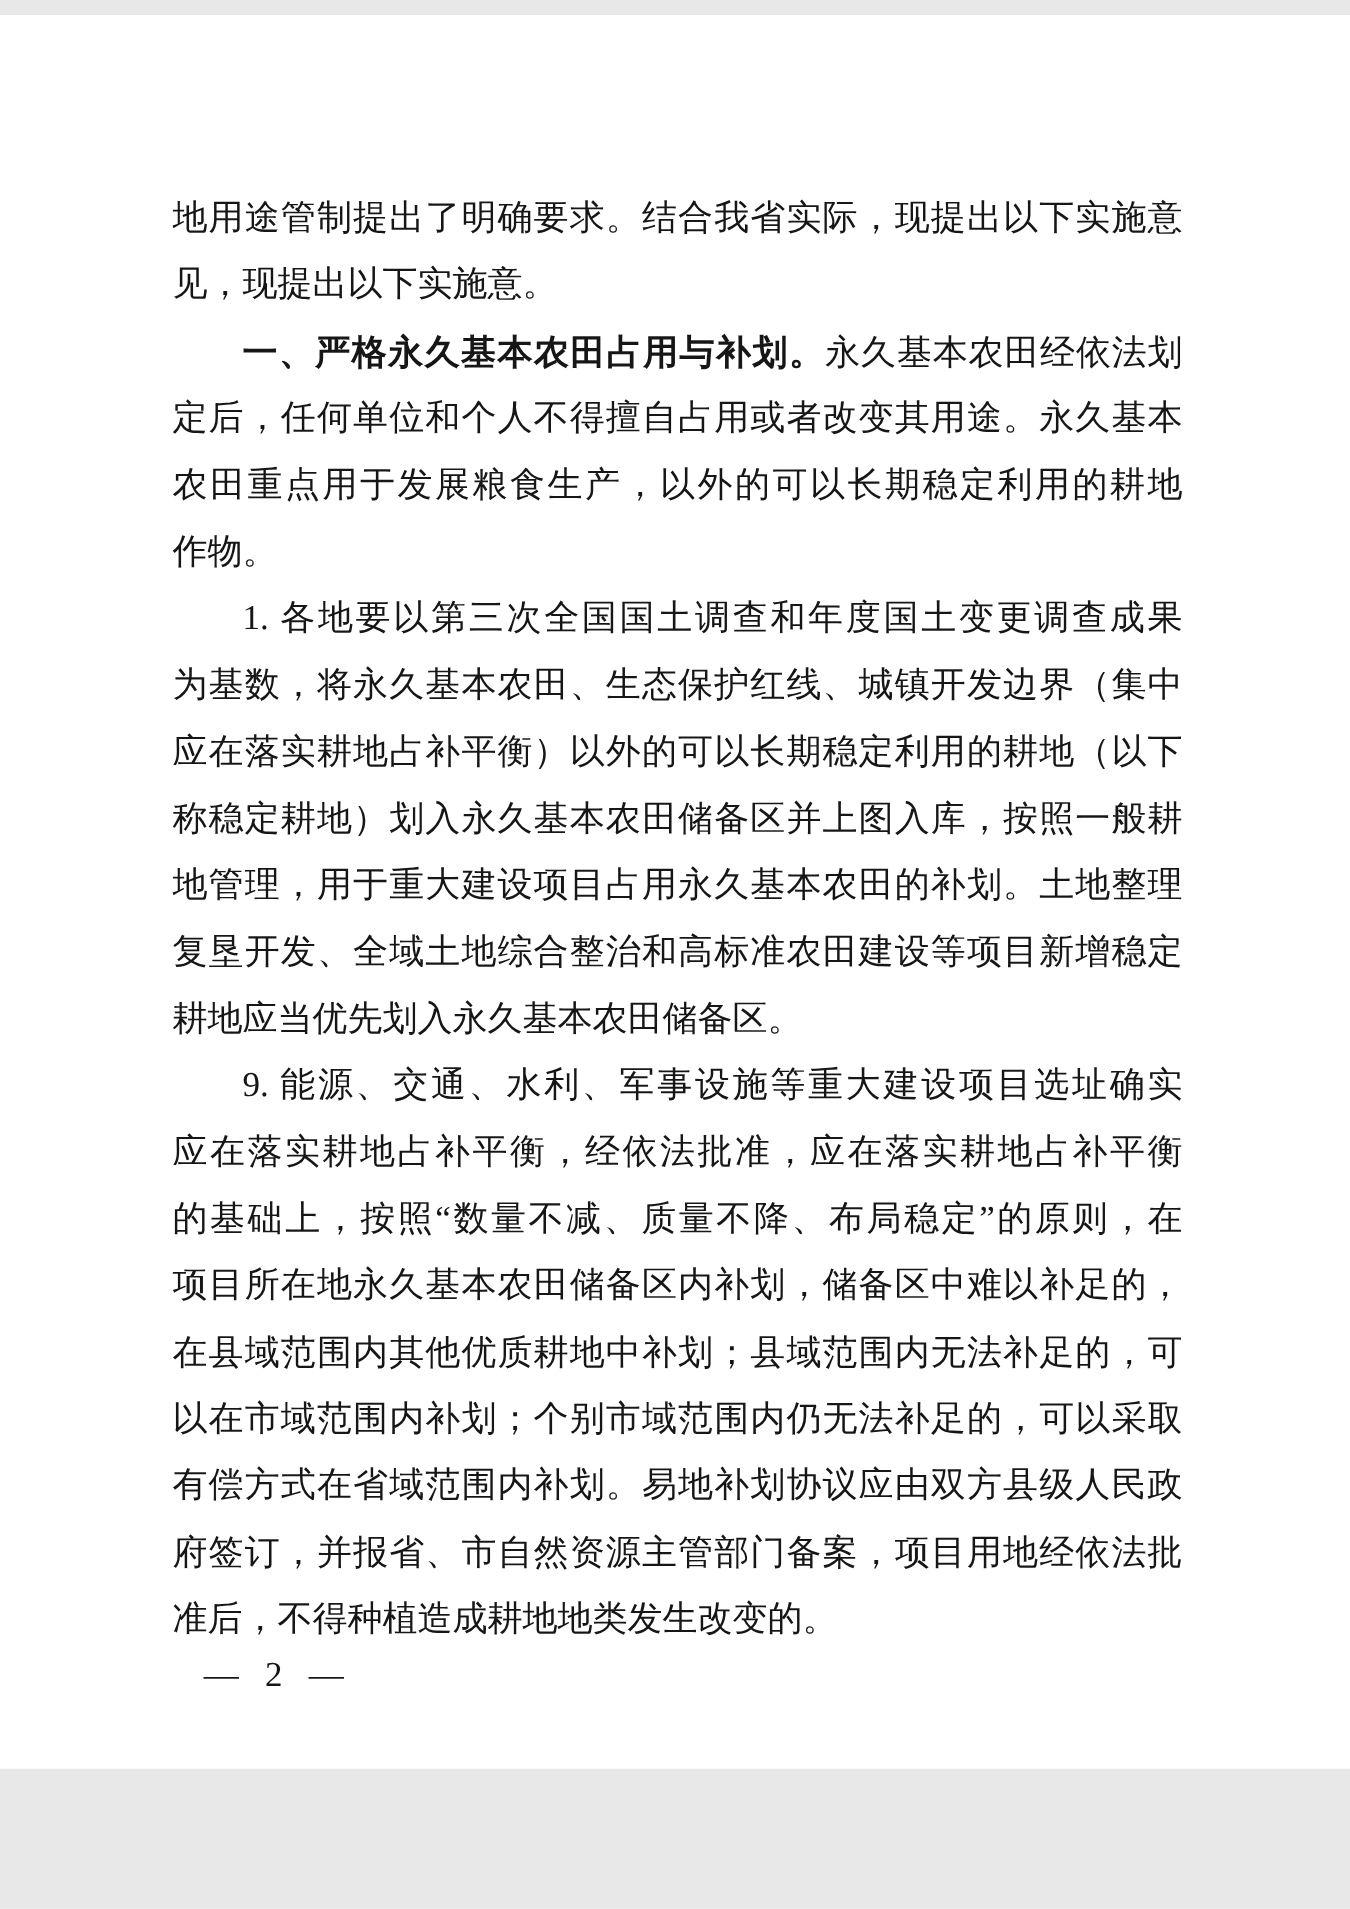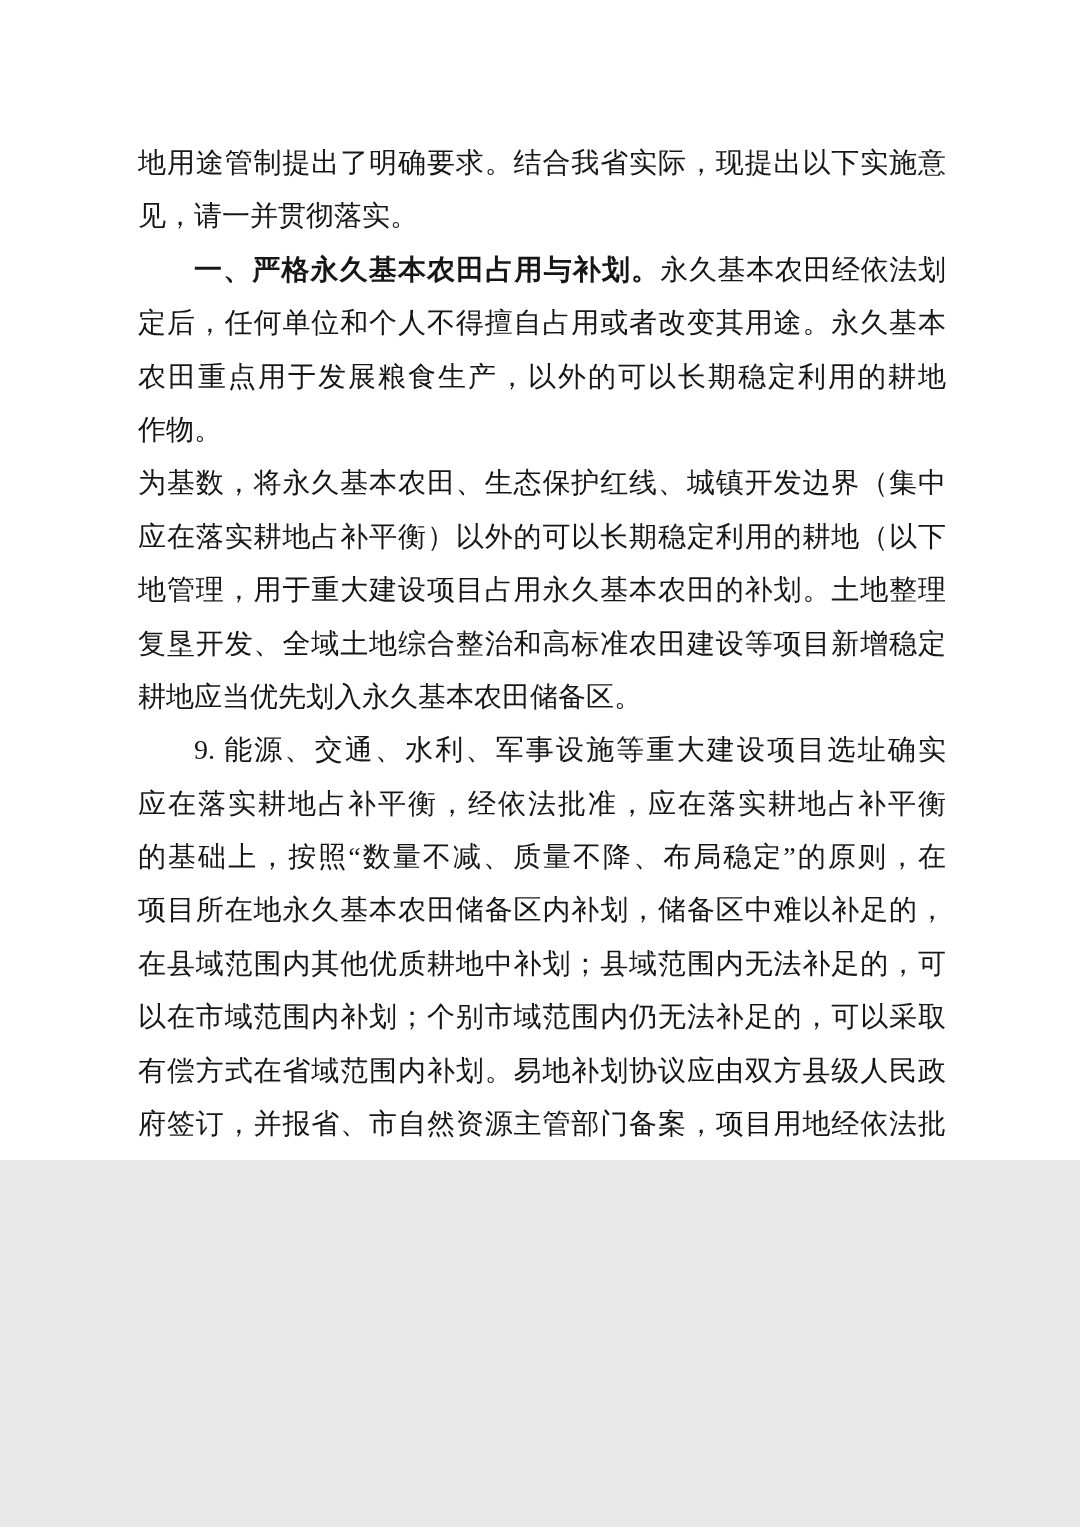--- a/index.html
+++ b/index.html
@@ -3,22 +3,22 @@
 <meta charset="utf-8">
 <style>
   html, body {
     margin: 0;
     padding: 0;
     background: #e8e8e8;
   }
   .page {
     position: relative;
     width: 1080px;
-    height: 1160px;
-    margin: 0 auto;
+    height: 1403px;
+    margin: 12px auto;
     background: var(--page-bg, #ffffff);
     color: var(--text-color, #161616);
     font-family: "Liberation Serif", "DejaVu Serif", serif;
     overflow: hidden;
   }
   .doc-body {
     position: absolute;
     left: 138px;
     top: 136px;
     width: 808px;
@@ -56,27 +56,29 @@
     color: var(--text-color, #161616);
     font-family: "Liberation Serif", "DejaVu Serif", serif;
   }
 </style>
 </head>
 <body>
 
 <div class="page">
   <div class="doc-body">
       <div class="line"><span class="seg">地用途管制提出了明确要求。结合我省实际，现提出以下实施意</span></div>
-      <div class="line line-last"><span class="seg">见，请一并贯彻落实。</span></div>
+      <div class="line line-last"><span class="seg">见，现提出以下实施意。</span></div>
       <div class="line" style="text-indent: 2em;"><span class="seg seg-bold">一、严格永久基本农田占用与补划。</span><span class="seg">永久基本农田经依法划</span></div>
       <div class="line"><span class="seg">定后，任何单位和个人不得擅自占用或者改变其用途。永久基本</span></div>
       <div class="line"><span class="seg">农田重点用于发展粮食生产，以外的可以长期稳定利用的耕地</span></div>
       <div class="line line-last"><span class="seg">作物。</span></div>
+      <div class="line" style="text-indent: 2em;"><span class="seg">1. 各地要以第三次全国国土调查和年度国土变更调查成果</span></div>
       <div class="line"><span class="seg">为基数，将永久基本农田、生态保护红线、城镇开发边界（集中</span></div>
       <div class="line"><span class="seg">应在落实耕地占补平衡）以外的可以长期稳定利用的耕地（以下简</span></div>
+      <div class="line"><span class="seg">称稳定耕地）划入永久基本农田储备区并上图入库，按照一般耕</span></div>
       <div class="line"><span class="seg">地管理，用于重大建设项目占用永久基本农田的补划。土地整理</span></div>
       <div class="line"><span class="seg">复垦开发、全域土地综合整治和高标准农田建设等项目新增稳定</span></div>
       <div class="line line-last"><span class="seg">耕地应当优先划入永久基本农田储备区。</span></div>
       <div class="line" style="text-indent: 2em;"><span class="seg">9. 能源、交通、水利、军事设施等重大建设项目选址确实</span></div>
       <div class="line"><span class="seg">应在落实耕地占补平衡，经依法批准，应在落实耕地占补平衡</span></div>
       <div class="line"><span class="seg">的基础上，按照“数量不减、质量不降、布局稳定”的原则，在</span></div>
       <div class="line"><span class="seg">项目所在地永久基本农田储备区内补划，储备区中难以补足的，</span></div>
       <div class="line"><span class="seg">在县域范围内其他优质耕地中补划；县域范围内无法补足的，可</span></div>
       <div class="line"><span class="seg">以在市域范围内补划；个别市域范围内仍无法补足的，可以采取</span></div>
       <div class="line"><span class="seg">有偿方式在省域范围内补划。易地补划协议应由双方县级人民政</span></div>

